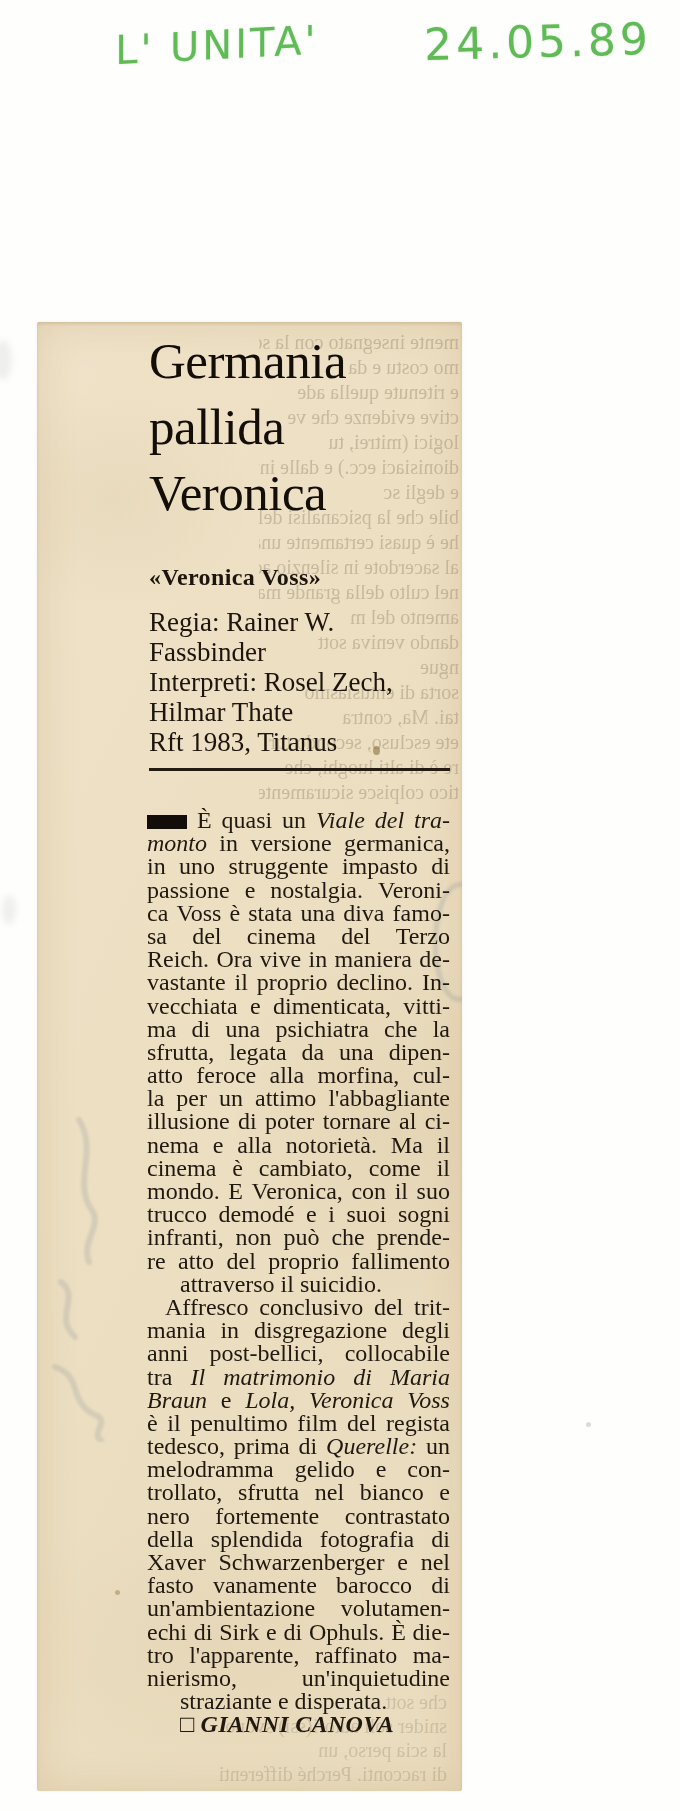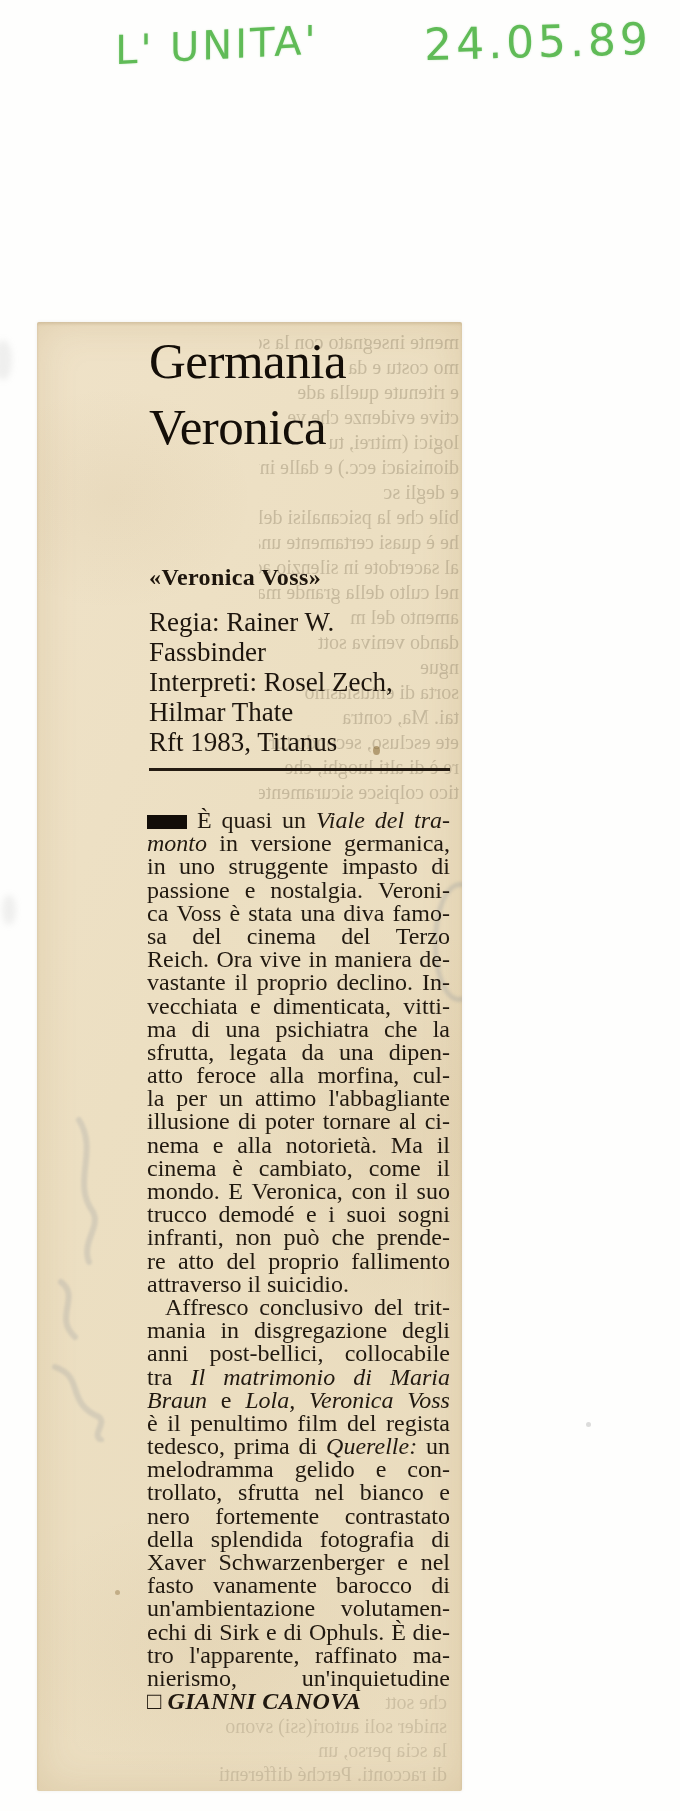--- a/index.html
+++ b/index.html
@@ -44,21 +44,21 @@
   #credits{position:absolute;left:112px;top:240px;font-size:27px;line-height:30px;color:#1d150d;}
   #credits .title{font-weight:700;font-size:24px;letter-spacing:.4px;margin-bottom:15px;}
 
   
   #rule{position:absolute;left:112px;top:446px;width:301px;height:3px;background:#241b12;}
 
   
   #body{position:absolute;left:110px;top:487px;width:303px;font-size:24px;line-height:23.2px;
         color:#211910;}
   .line{display:flex;justify-content:space-between;align-items:baseline;height:23.2px;}
-  .line.nj{display:block;white-space:nowrap;}
+  .line.nj{display:block;white-space:nowrap;margin-left:33px;}
   .line.ind{padding-left:18px;}
   .bullet{display:inline-block;width:40px;height:14px;background:#120d08;flex:0 0 40px;
           transform:translateY(1px);}
   .it{font-style:italic;}
   .sig{display:block;text-align:left;padding-right:2px;white-space:nowrap;}
   .bi{font-style:italic;font-weight:700;letter-spacing:.3px;}
   .sq{font-style:normal;}
 
   .smudge{position:absolute;background:rgba(150,150,150,.14);filter:blur(3px);border-radius:50%;}
 </style>
@@ -110,20 +110,21 @@
         <path d="M20,170 C40,185 12,205 34,225"></path>
         <path d="M14,255 C44,265 24,290 58,305 C66,312 50,322 60,328"></path>
       </g>
     </svg>
     <div id="pencil-loop"></div>
     <div class="speck" style="left:336px;top:424px;width:7px;height:9px;"></div>
     <div class="speck" style="left:78px;top:1268px;width:5px;height:5px;opacity:.35;"></div>
 
     <div id="headline">
         <div>Germania</div>
+        <div>pallida</div>
         <div>Veronica</div>
       </div>
 
     <div id="credits">
       <div class="title">«Veronica Voss»</div>
       <div id="credit-lines">
           <div>Regia: Rainer W.</div>
           <div>Fassbinder</div>
           <div>Interpreti: Rosel Zech,</div>
           <div>Hilmar Thate</div>
@@ -381,17 +382,18 @@
         <div class="line j">
           <span>tro</span>
           <span>l'apparente,</span>
           <span>raffinato</span>
           <span>ma-</span>
         </div>
         <div class="line j">
           <span>nierismo,</span>
           <span>un'inquietudine</span>
         </div>
+        <div class="line nj"><span>straziante e disperata.</span></div>
         <div class="line nj sig"><span class="sq">□ </span><span class="bi">GIANNI CANOVA</span></div>
       </div>
 
   </div>
 </div>
 
 </body></html>

